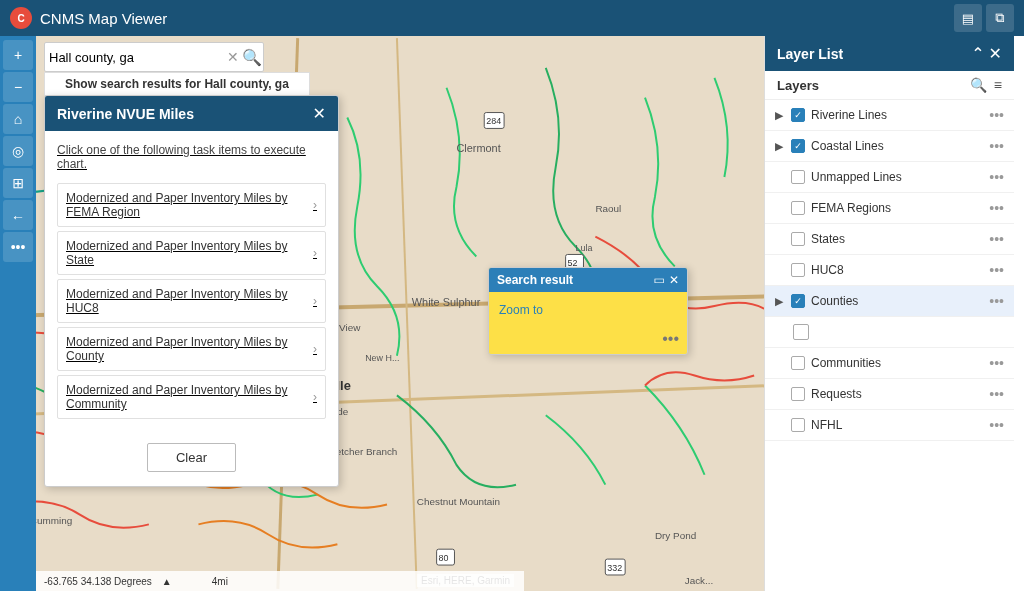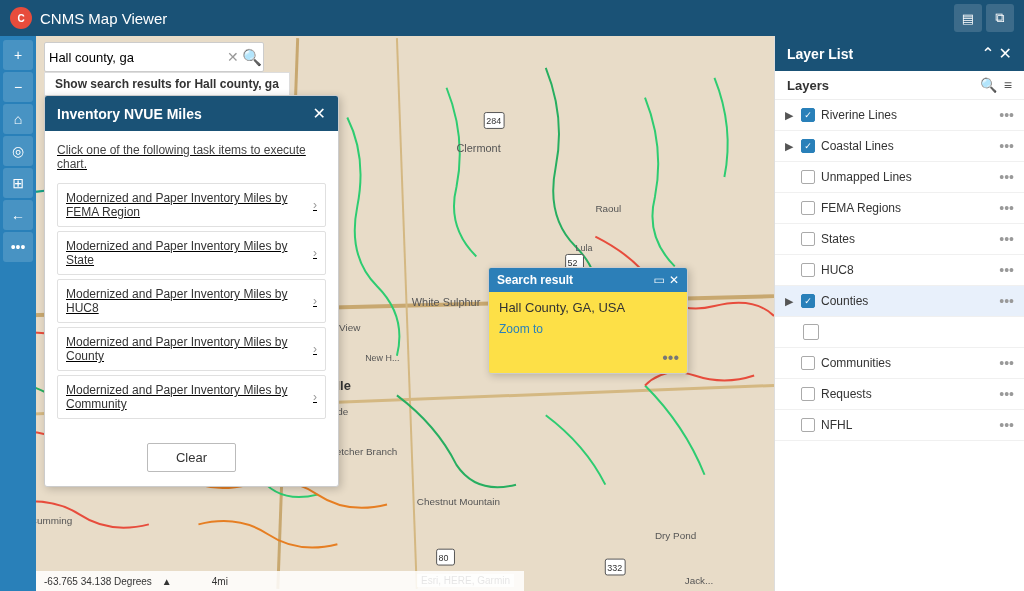--- a/index.html
+++ b/index.html
@@ -117,21 +117,21 @@
       border: none;
       cursor: pointer;
       color: #555;
       font-size: 16px;
       padding: 0 2px;
     }
     .search-hint {
       background: white;
       border: 1px solid #ddd;
       font-size: 12px;
-      padding: 4px 10px;
+      padding: 4px 20px;
       color: #333;
       text-align: right;
     }
     .search-hint span { color: #333; font-weight: bold; }
 
     
     .riverine-panel {
       position: absolute;
       top: 95px;
       left: 44px;
@@ -255,21 +255,21 @@
       border: none;
       cursor: pointer;
       color: #777;
       font-size: 16px;
     }
 
     
     .layer-list {
       position: absolute;
       top: 36px;
-      right: 0;
+      right: 10px;
       width: 250px;
       bottom: 0;
       background: white;
       border-left: 1px solid #ddd;
       z-index: 50;
       display: flex;
       flex-direction: column;
     }
     .layer-list-header {
       background: #1a5276;
@@ -515,21 +515,21 @@
     <button class="search-clear-btn">✕</button>
     <button class="search-go-btn">🔍</button>
   </div>
   <div class="search-hint">
     <span>Show search results for Hall county, ga</span>
   </div>
 </div>
 
 <div class="riverine-panel">
   <div class="riverine-header">
-    <span>Inventory NVUE Miles</span>
+    <span>Riverine NVUE Miles</span>
     <button class="riverine-close">✕</button>
   </div>
   <div class="riverine-body">
     <p class="riverine-desc">Click one of the following task items to execute chart.</p>
 
     <div class="riverine-item">
       <span>Modernized and Paper Inventory Miles by FEMA Region</span>
       <span class="chevron">›</span>
     </div>
     <div class="riverine-item">
@@ -556,21 +556,20 @@
 
 <div class="search-result-popup">
   <div class="popup-header">
     <span>Search result</span>
     <div class="popup-header-actions">
       <button class="popup-header-btn">▭</button>
       <button class="popup-header-btn">✕</button>
     </div>
   </div>
   <div class="popup-body">
-    <p class="popup-location">Hall County, GA, USA</p>
     <a class="popup-zoom-link">Zoom to</a>
   </div>
   <div class="popup-footer">
     <button class="popup-more-btn">•••</button>
   </div>
 </div>
 
 <div class="layer-list">
   <div class="layer-list-header">
     <span>Layer List</span>

